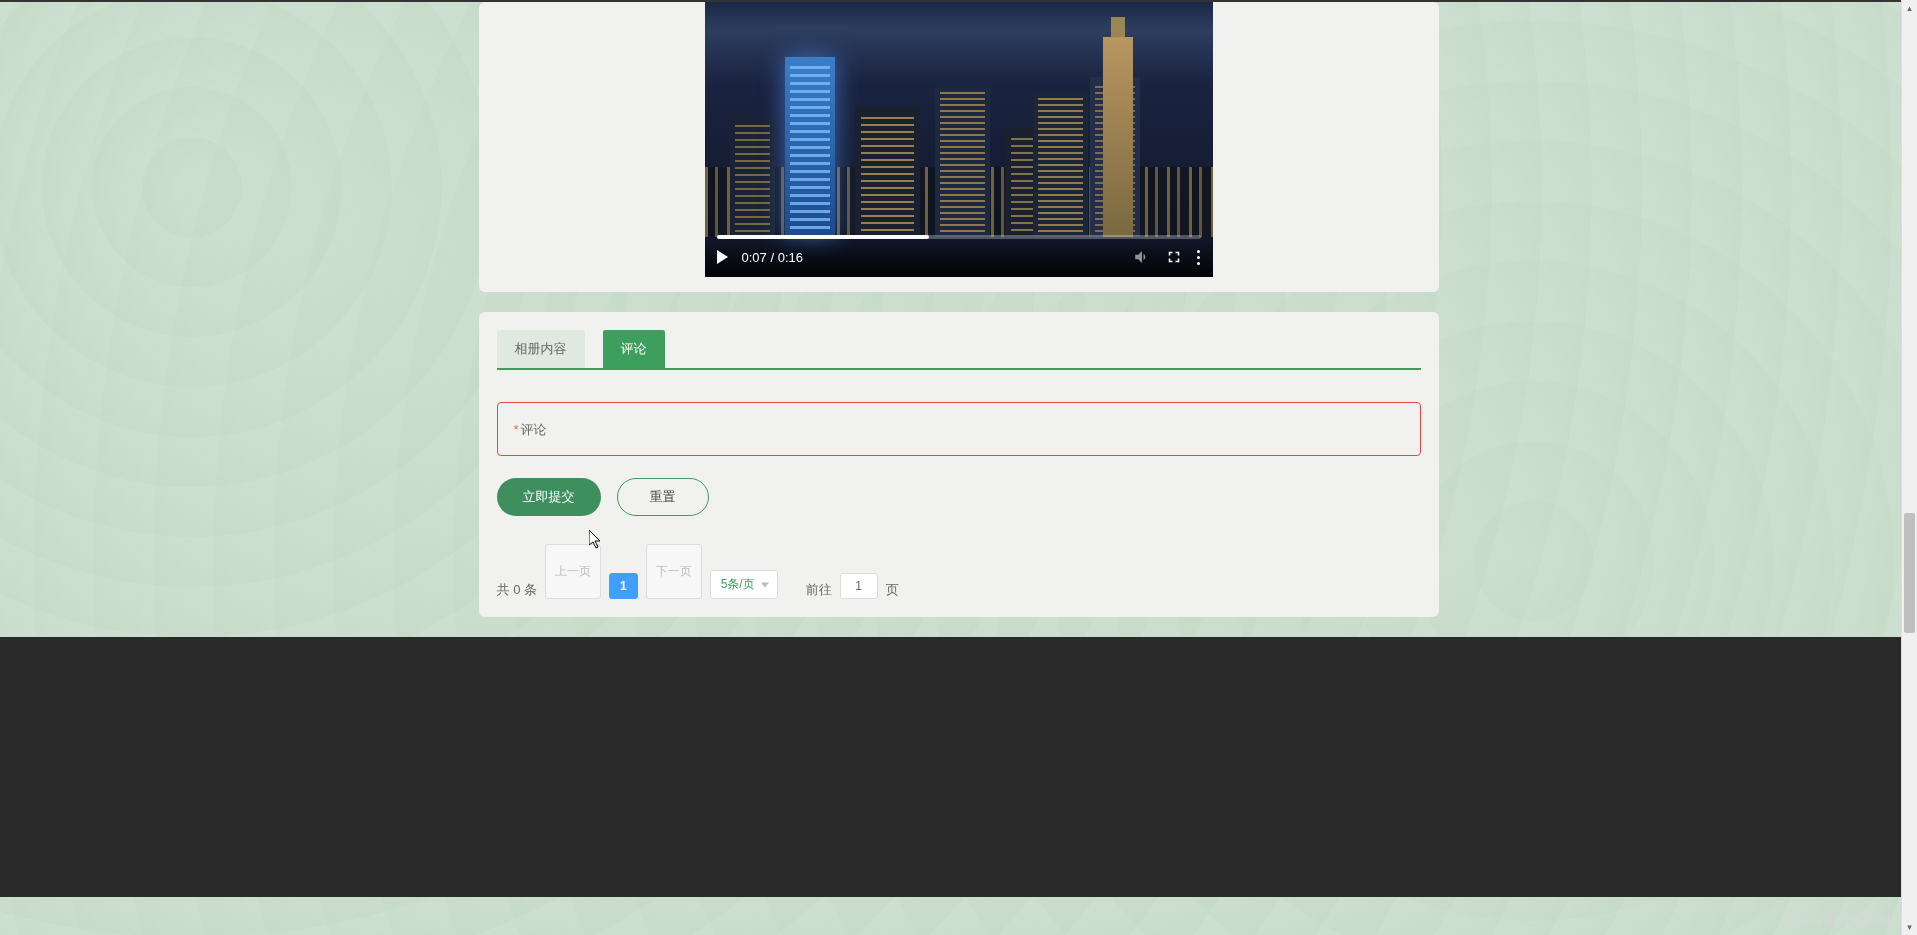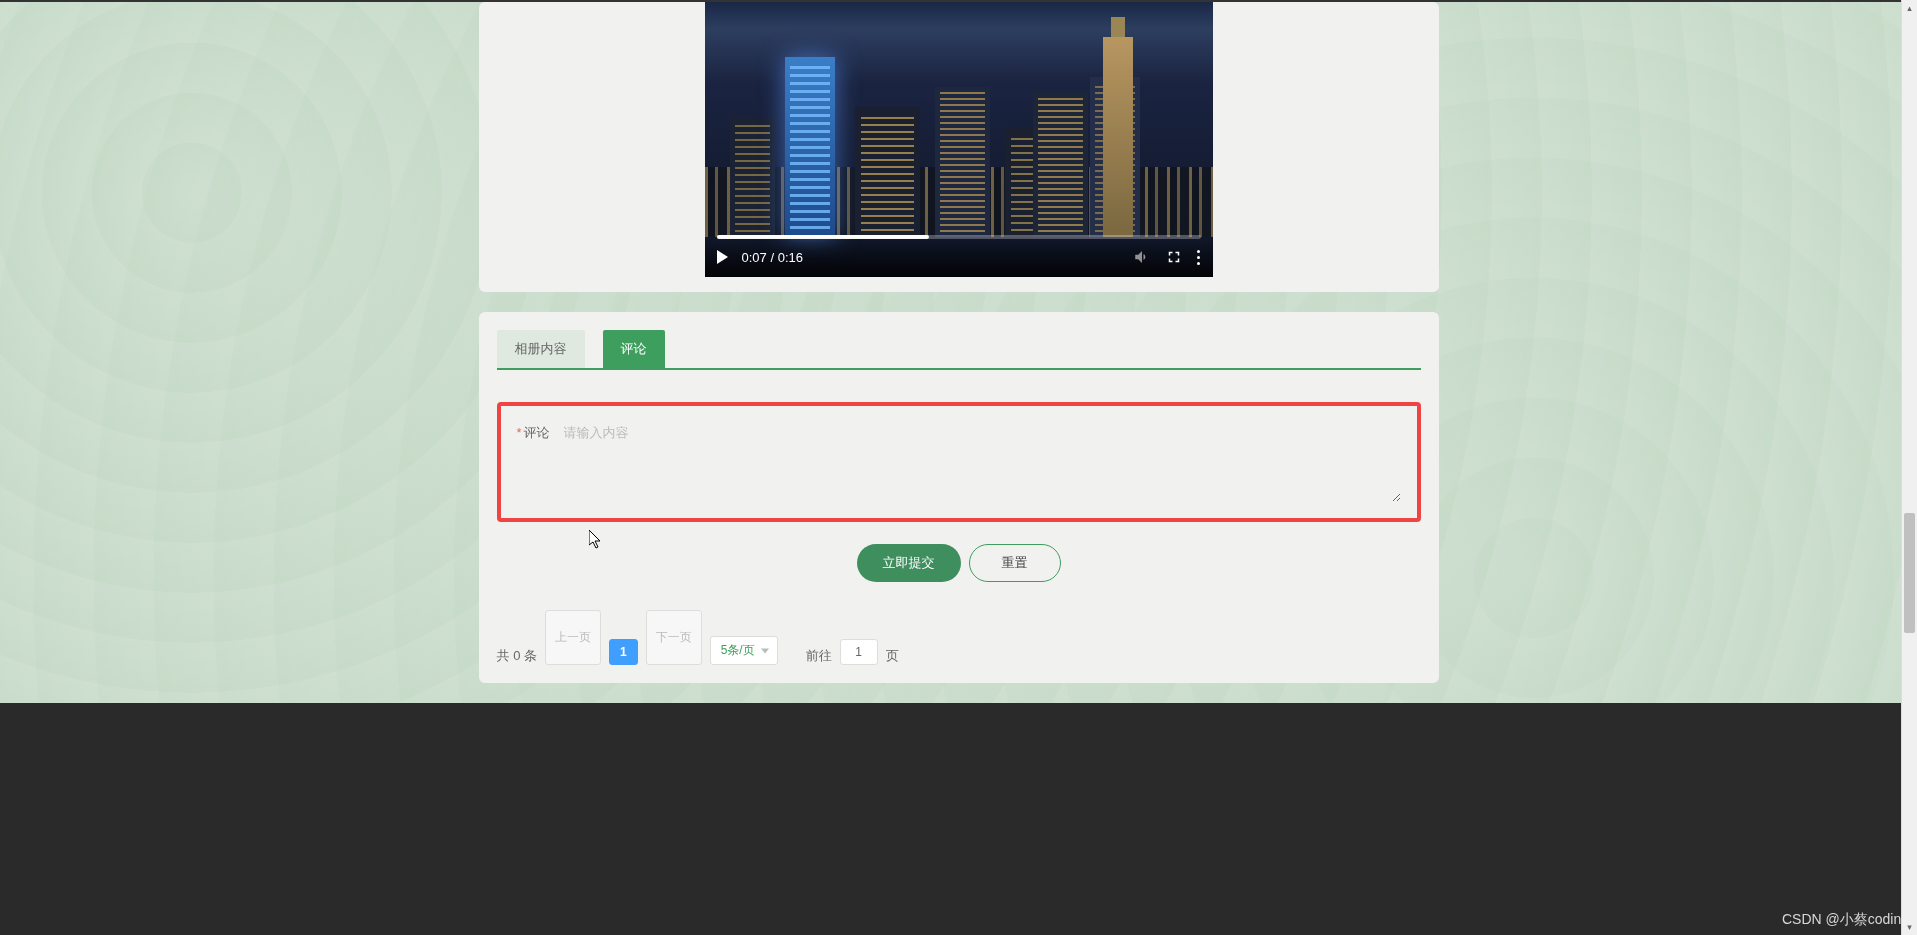--- a/index.html
+++ b/index.html
@@ -219,21 +219,21 @@
       font-size: 13px;
       border-radius: 2px 2px 0 0;
       cursor: pointer;
     }
     .tab.active {
       background: #3e9e5e;
       color: #fff;
     }
     .comment-section {
       margin-top: 32px;
-      border: 4px solid #ef4444;
+      border: 1px solid #ef4444;
       border-radius: 4px;
       padding: 16px;
       background: #f1f2f0;
       display: flex;
       gap: 14px;
       align-items: flex-start;
     }
     .comment-label {
       font-size: 13px;
       color: #666;
@@ -252,22 +252,22 @@
       resize: vertical;
       font-size: 13px;
       background: transparent;
       font-family: inherit;
       color: #333;
       padding-top: 2px;
     }
     .comment-textarea::placeholder { color: #bbb; }
     .btn-row {
       display: flex;
-      justify-content: center;
-      gap: 8px;
+      justify-content: flex-start;
+      gap: 16px;
       margin-top: 22px;
     }
     .btn {
       padding: 10px 26px;
       border-radius: 22px;
       font-size: 13px;
       cursor: pointer;
       border: none;
       font-family: inherit;
     }
@@ -443,21 +443,20 @@
   <div class="card card-second">
     <div class="tabs">
       <div class="tab">相册内容</div>
       <div class="tab active">评论</div>
     </div>
 
     <div class="comment-section">
       <div class="comment-label">
         <span class="req">*</span><span>评论</span>
       </div>
-      <textarea class="comment-textarea" placeholder="请输入内容" style=""></textarea>
     </div>
 
     <div class="btn-row">
       <button class="btn btn-primary">立即提交</button>
       <button class="btn btn-secondary">重置</button>
     </div>
 
     <div class="pagination">
       <span>
         <span>共 </span><span>0</span><span> 条</span>

